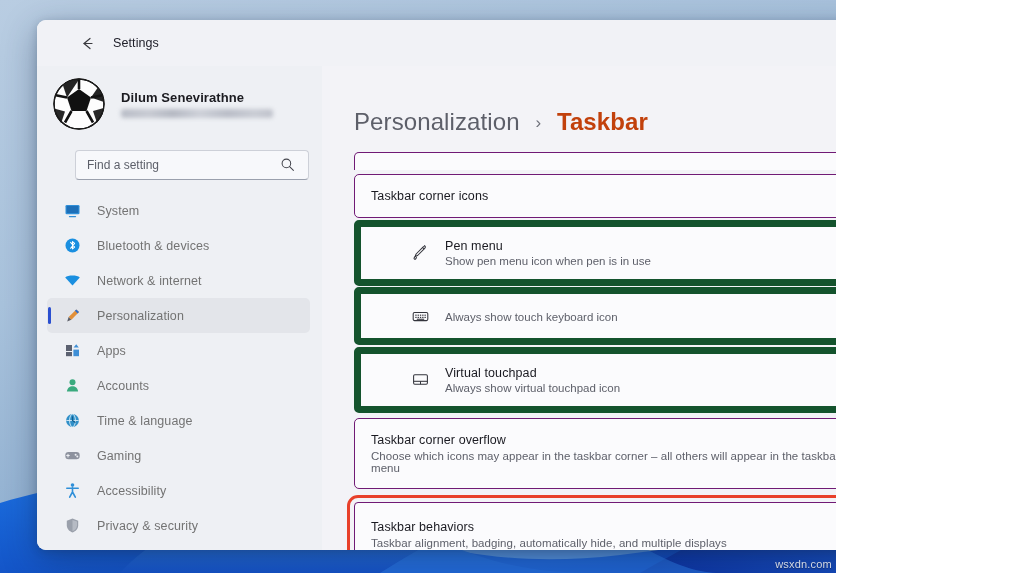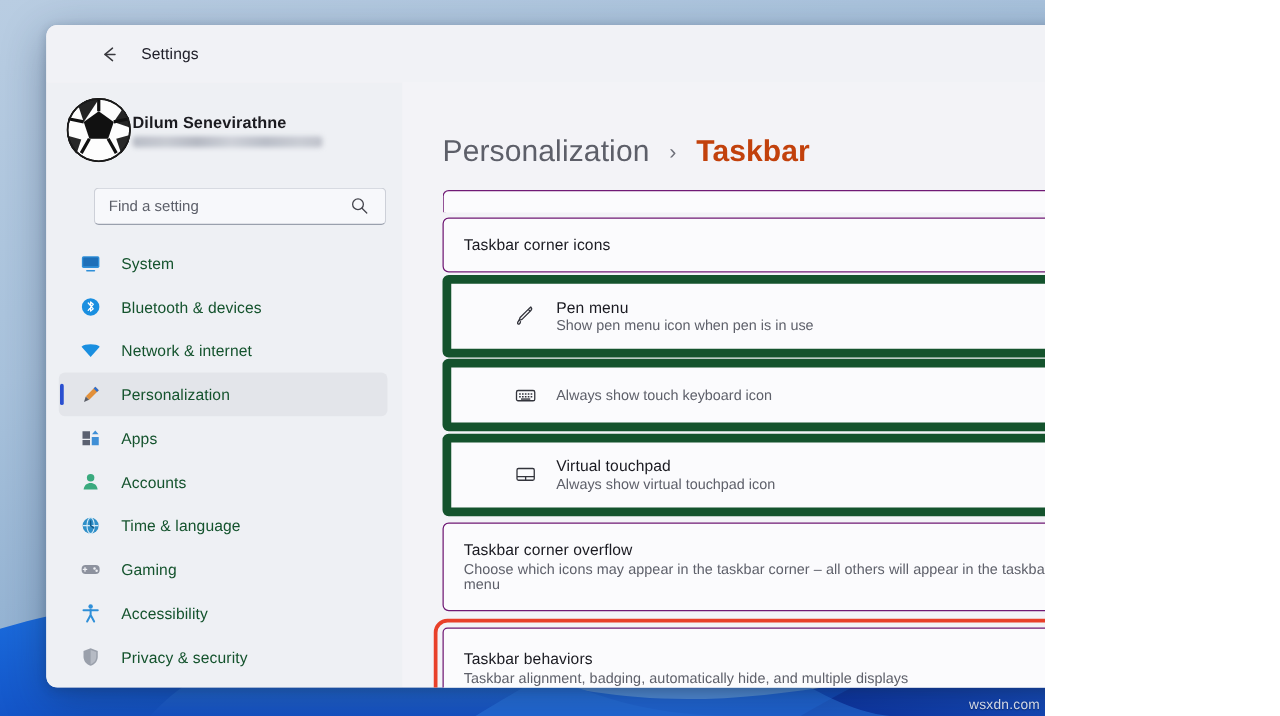--- a/index.html
+++ b/index.html
@@ -87,21 +87,21 @@
     align-items: center;
     padding: 12px 0 14px 16px;
   }
   #avatar {
     width: 52px; height: 52px;
     border-radius: 50%;
     overflow: hidden;
     flex: 0 0 52px;
     background: #fff;
   }
-  .profile-text { margin-left: 1px; }
+  .profile-text { margin-left: 16px; }
   #profile-name {
     font-size: 13px;
     color: #1b1b20;
     font-weight: 600;
     letter-spacing: .1px;
   }
   #profile-email {
     margin-top: 4px;
     width: 152px; height: 9px;
     border-radius: 3px;
@@ -151,21 +151,21 @@
     border-radius: 2px;
     background: #2a4fd0;
   }
   .nav-ic {
     width: 22px; flex: 0 0 22px;
     display: flex; align-items: center; justify-content: center;
   }
   .nav-label {
     margin-left: 14px;
     font-size: 12.5px;
-    color: #14532d;
+    color: #737373;
     letter-spacing: .1px;
   }
 
   
   #content {
     flex: 1;
     background: #f3f3f7;
     position: relative;
     display: flex;
     flex-direction: column;

